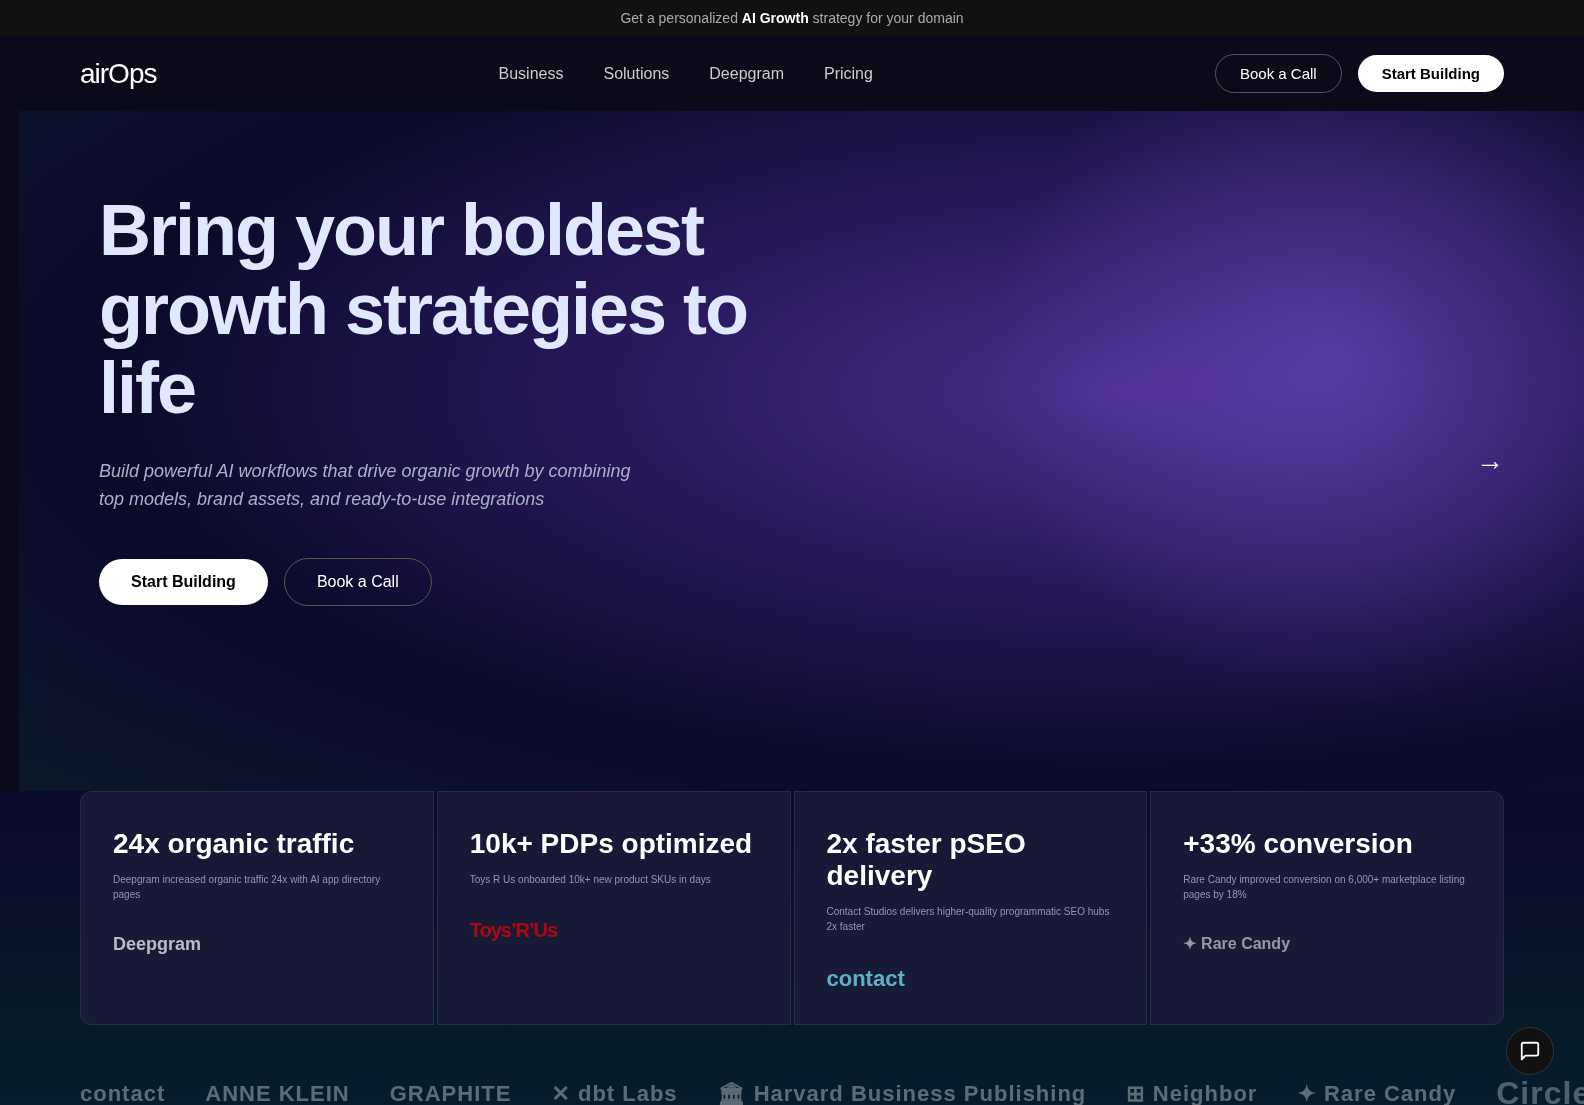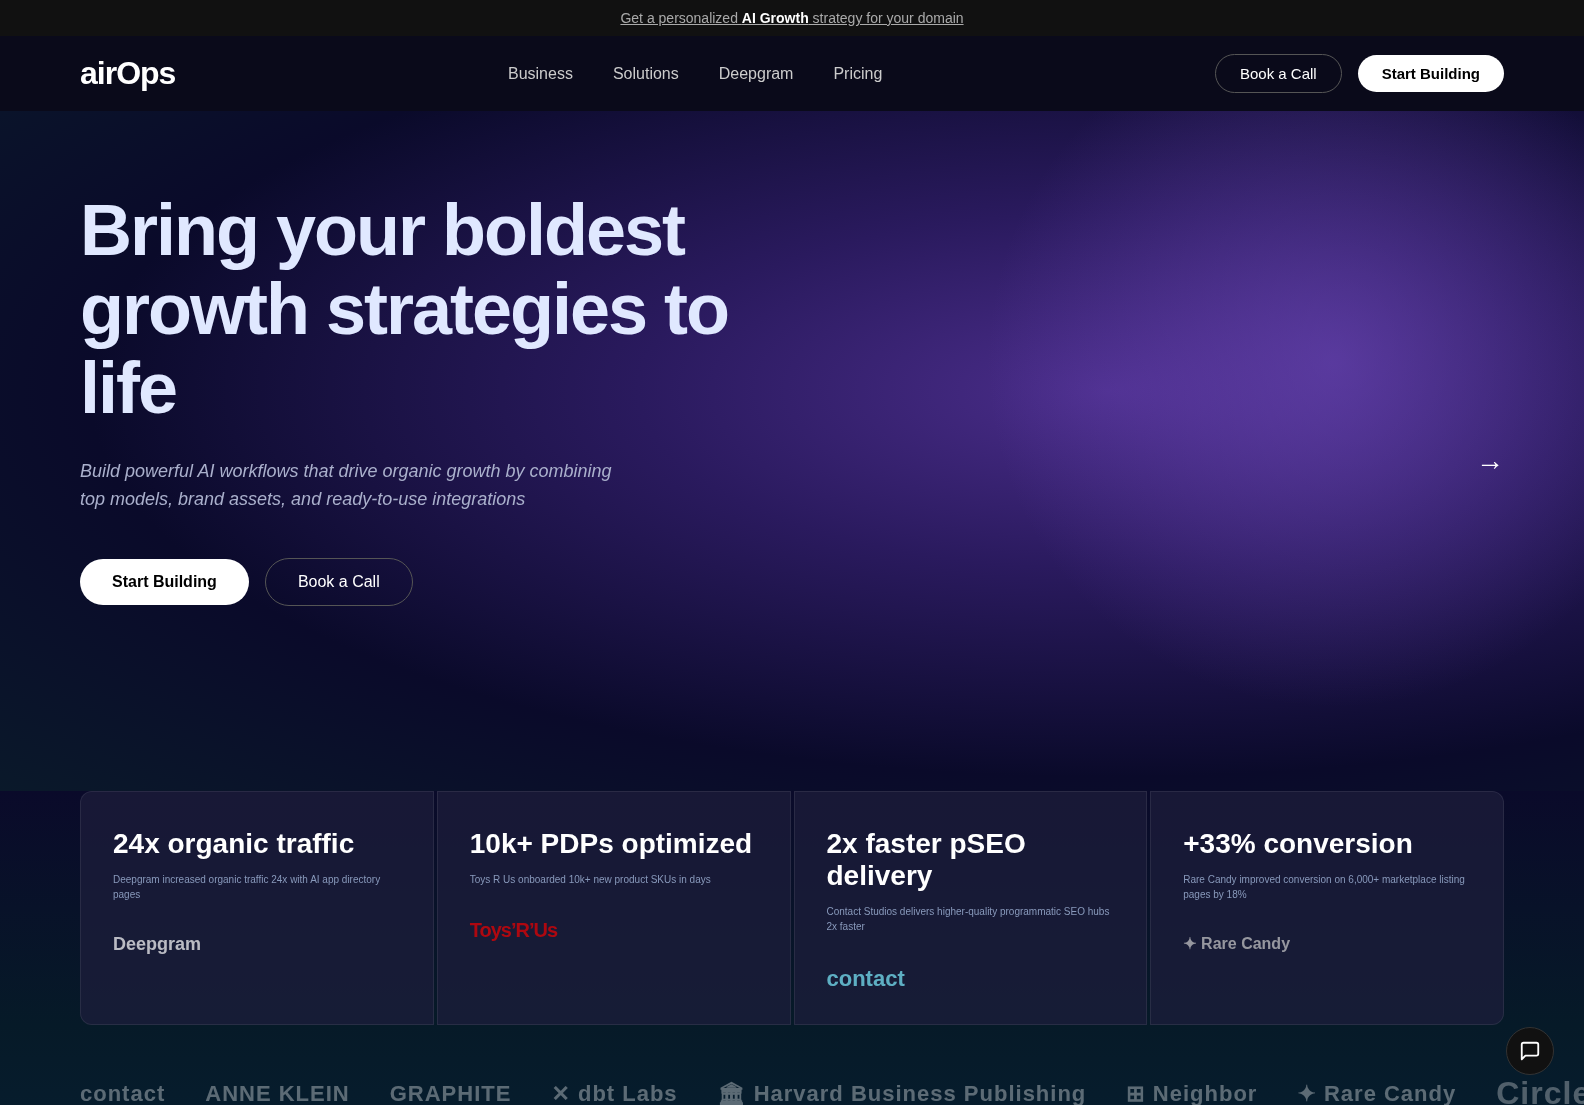--- a/index.html
+++ b/index.html
@@ -11,39 +11,38 @@
       overflow-x: hidden;
     }
 
     
     .top-banner {
       background: #111;
       text-align: center;
       padding: 10px;
       font-size: 14px;
       color: #aaa;
-      text-decoration: underline;
     }
     .top-banner strong {
       color: #fff;
     }
 
     
     nav {
       display: flex;
       align-items: center;
       justify-content: space-between;
       padding: 18px 80px;
       background: transparent;
       position: relative;
       z-index: 10;
     }
     .nav-logo {
-      font-size: 32px;
-      font-weight: 700;
+      font-size: 28px;
+      font-weight: 400;
       color: #fff;
       letter-spacing: -1px;
     }
     .nav-links {
       display: flex;
       gap: 40px;
       list-style: none;
     }
     .nav-links li a {
       color: #ccc;
@@ -75,20 +74,21 @@
       border: none;
     }
 
     
     .hero {
       position: relative;
       min-height: 700px;
       padding: 80px 80px 60px;
       background: radial-gradient(ellipse at 70% 40%, #4a2d8a 0%, #2a1a5e 30%, #0a0a2a 65%, #0a1a2a 100%);
       overflow: hidden;
+      margin-left: 19px;
     }
     .hero::before {
       content: '';
       position: absolute;
       right: -100px;
       top: -100px;
       width: 700px;
       height: 700px;
       background: radial-gradient(ellipse, rgba(120, 80, 200, 0.5) 0%, transparent 70%);
       pointer-events: none;

